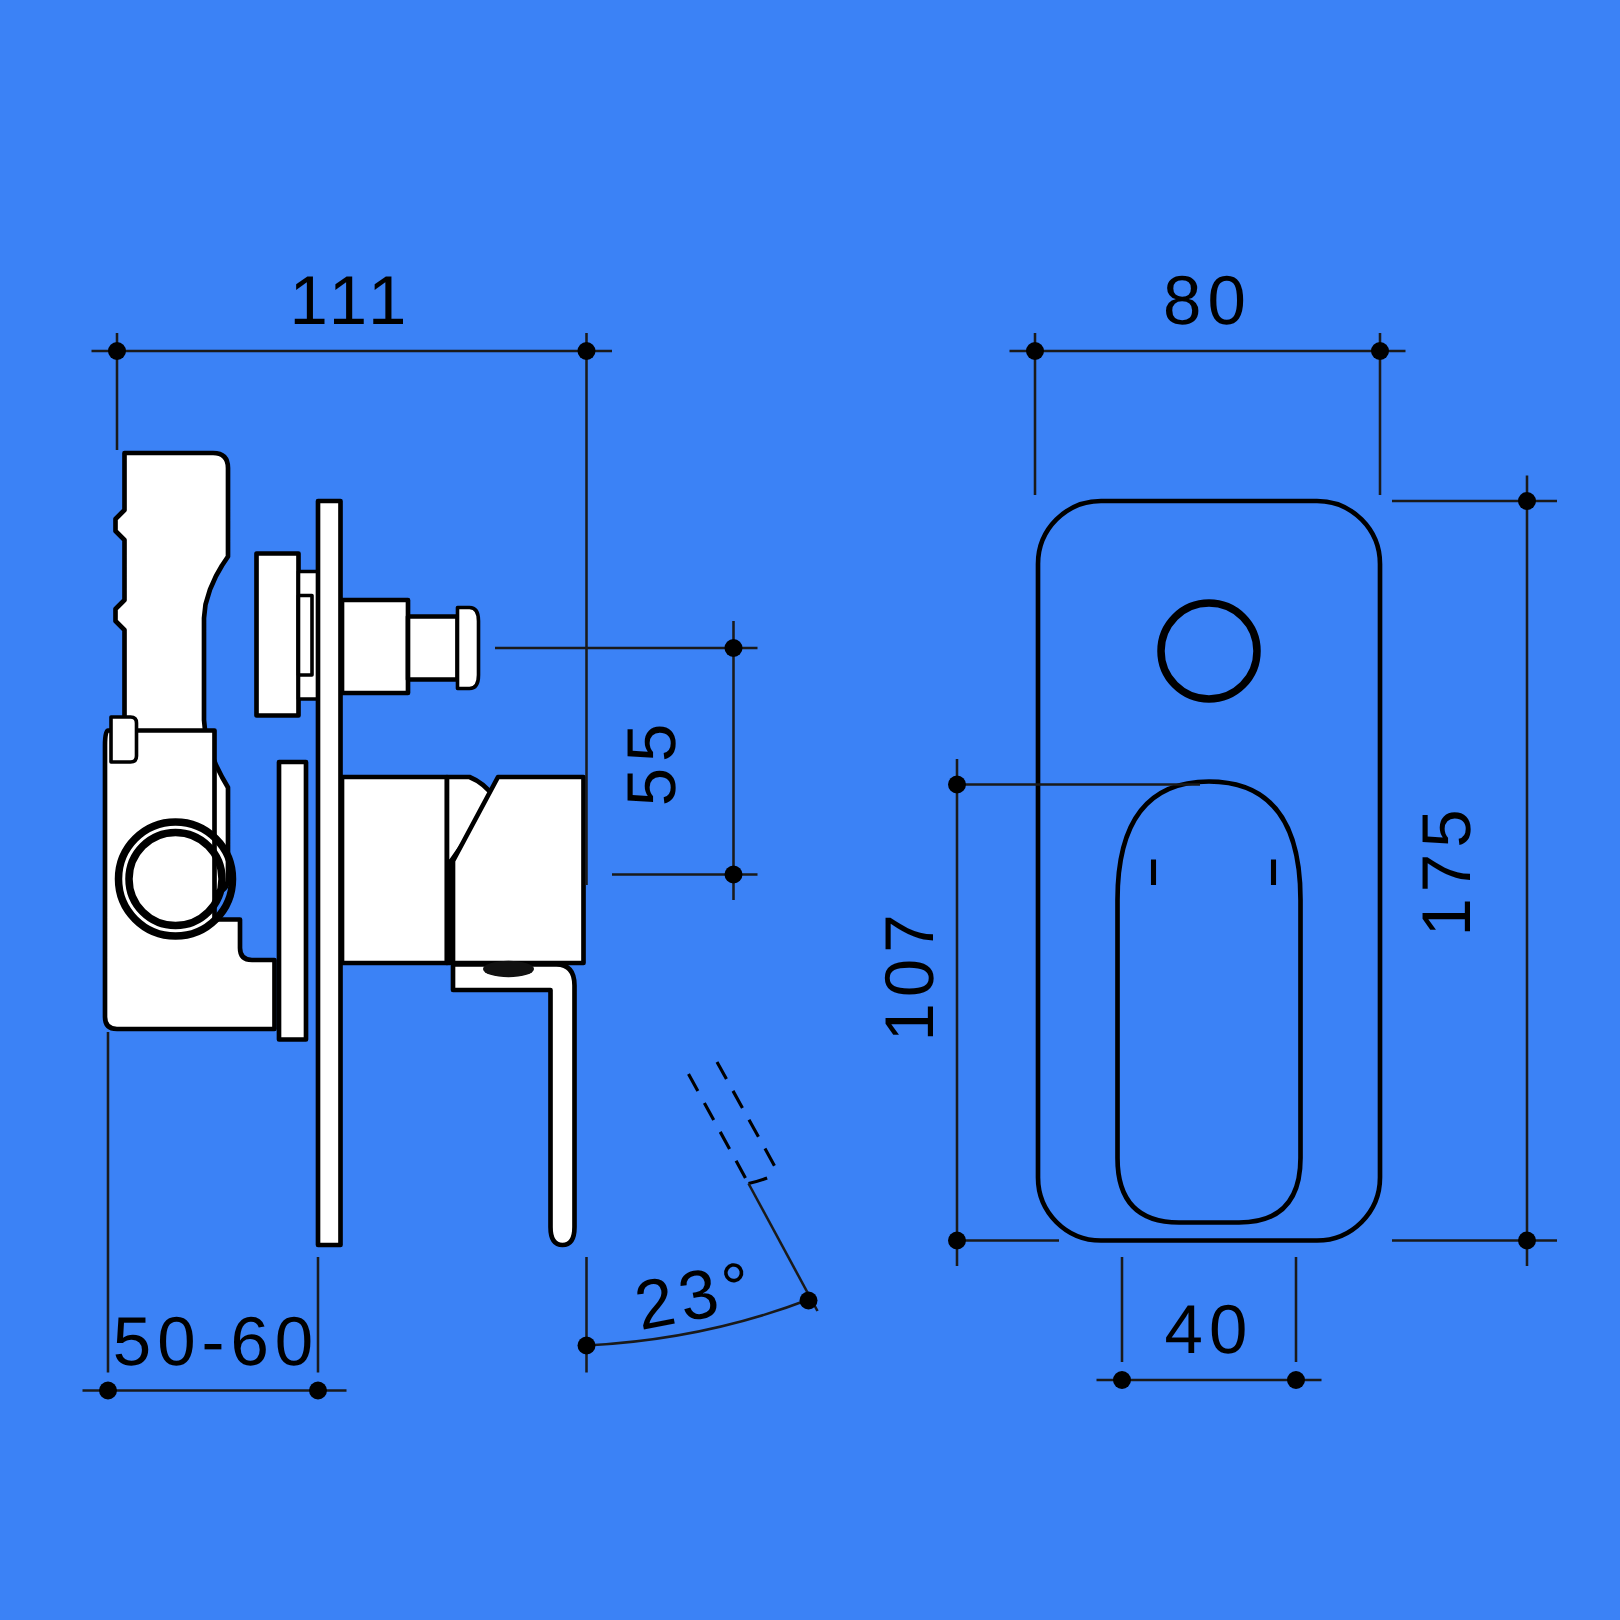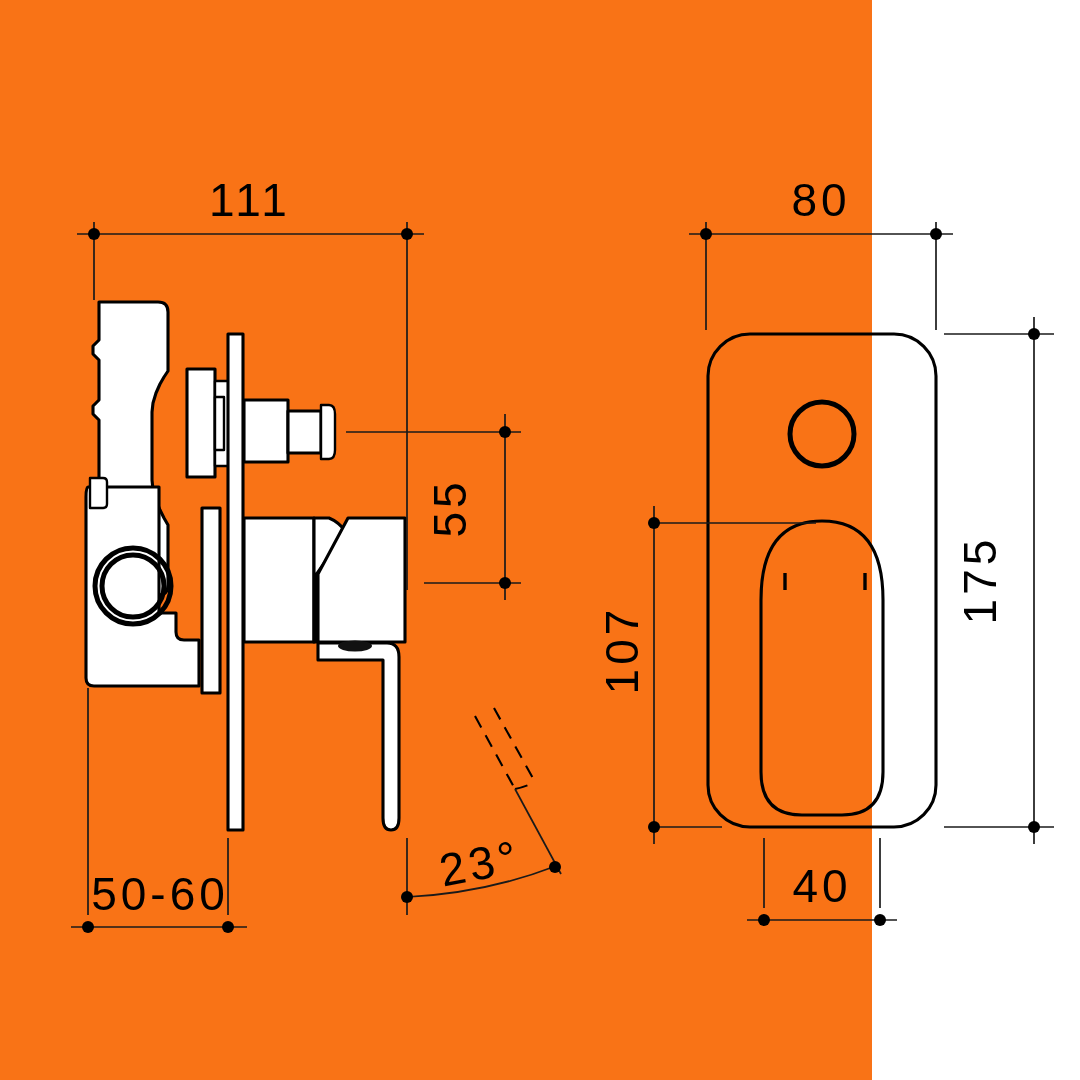--- a/index.html
+++ b/index.html
@@ -9,24 +9,23 @@
     background: #ffffff;
   }
   body {
     width: 1080px;
     height: 1080px;
     font-family: "Liberation Sans", sans-serif;
     overflow: hidden;
   }
   #drawing-root {
     position: relative;
-    width: 856px;
+    width: 1080px;
     height: 1080px;
-    background: #f97316;
-    padding-left: 16px;
+    background: #3b82f6;
   }
   svg.sheet {
     display: block;
     width: 1080px;
     height: 1080px;
   }
   .part-outline {
     fill: none;
     stroke: #000000;
     stroke-width: 3.1;

